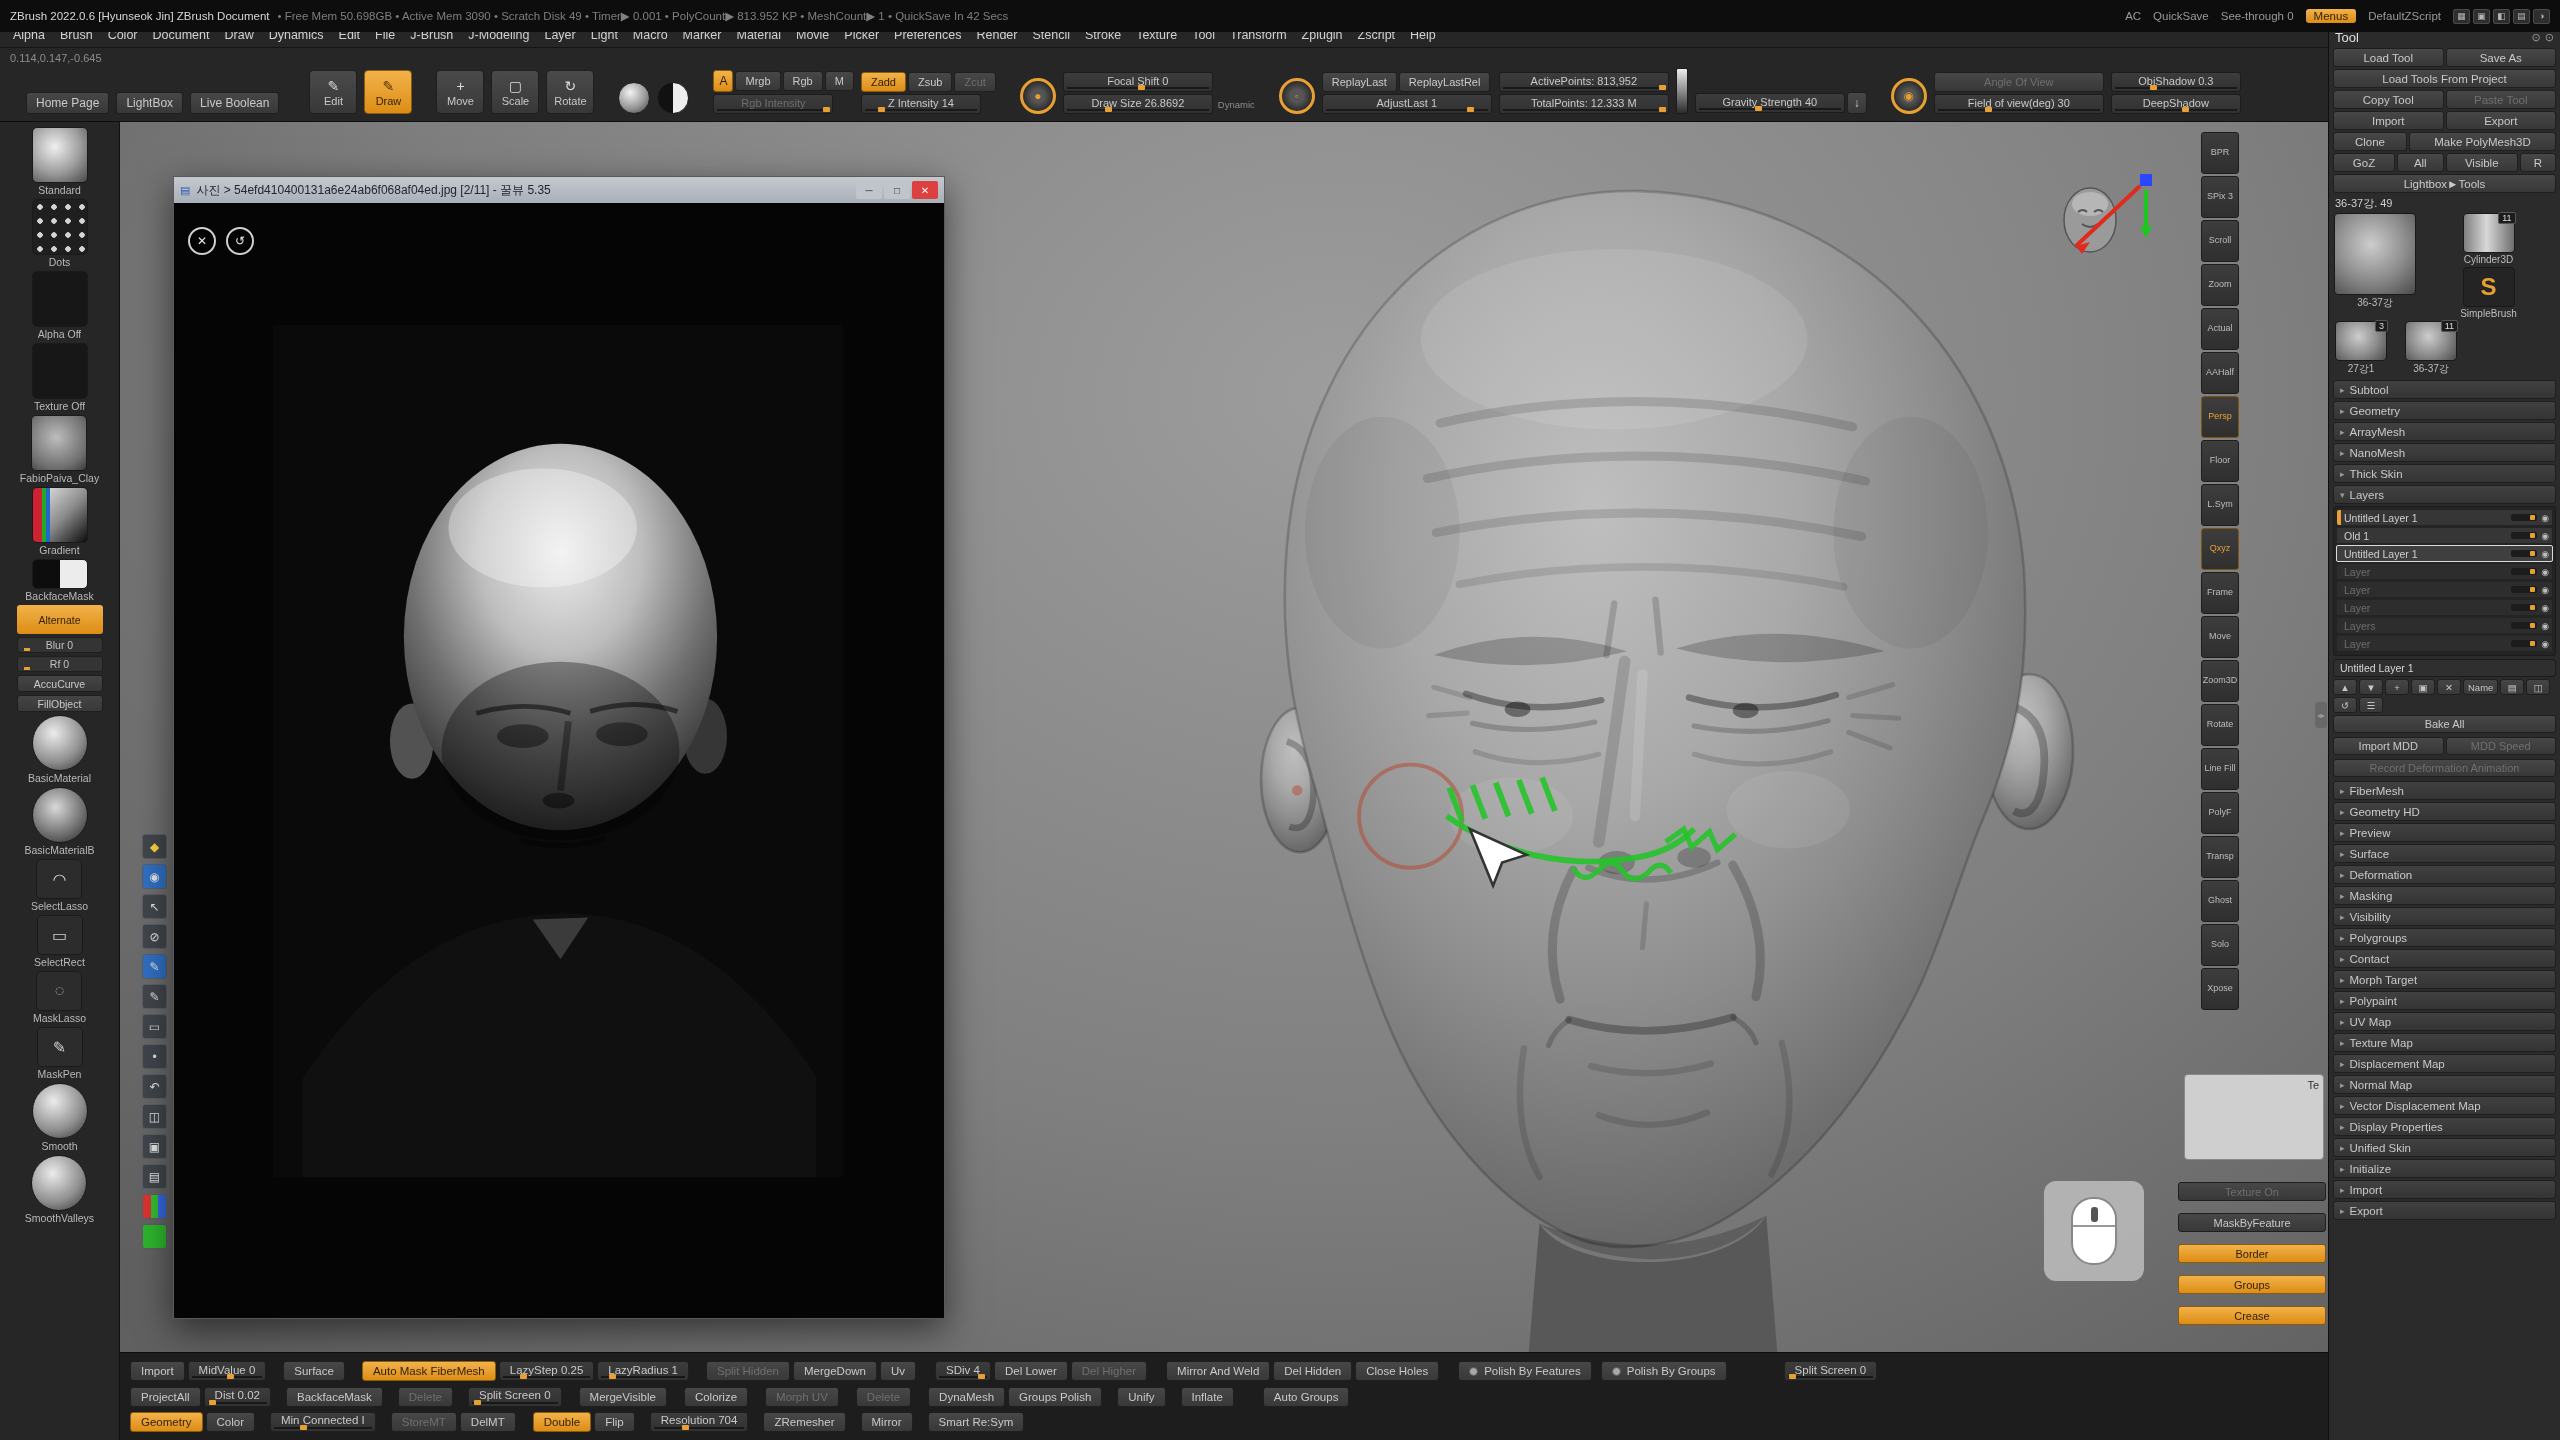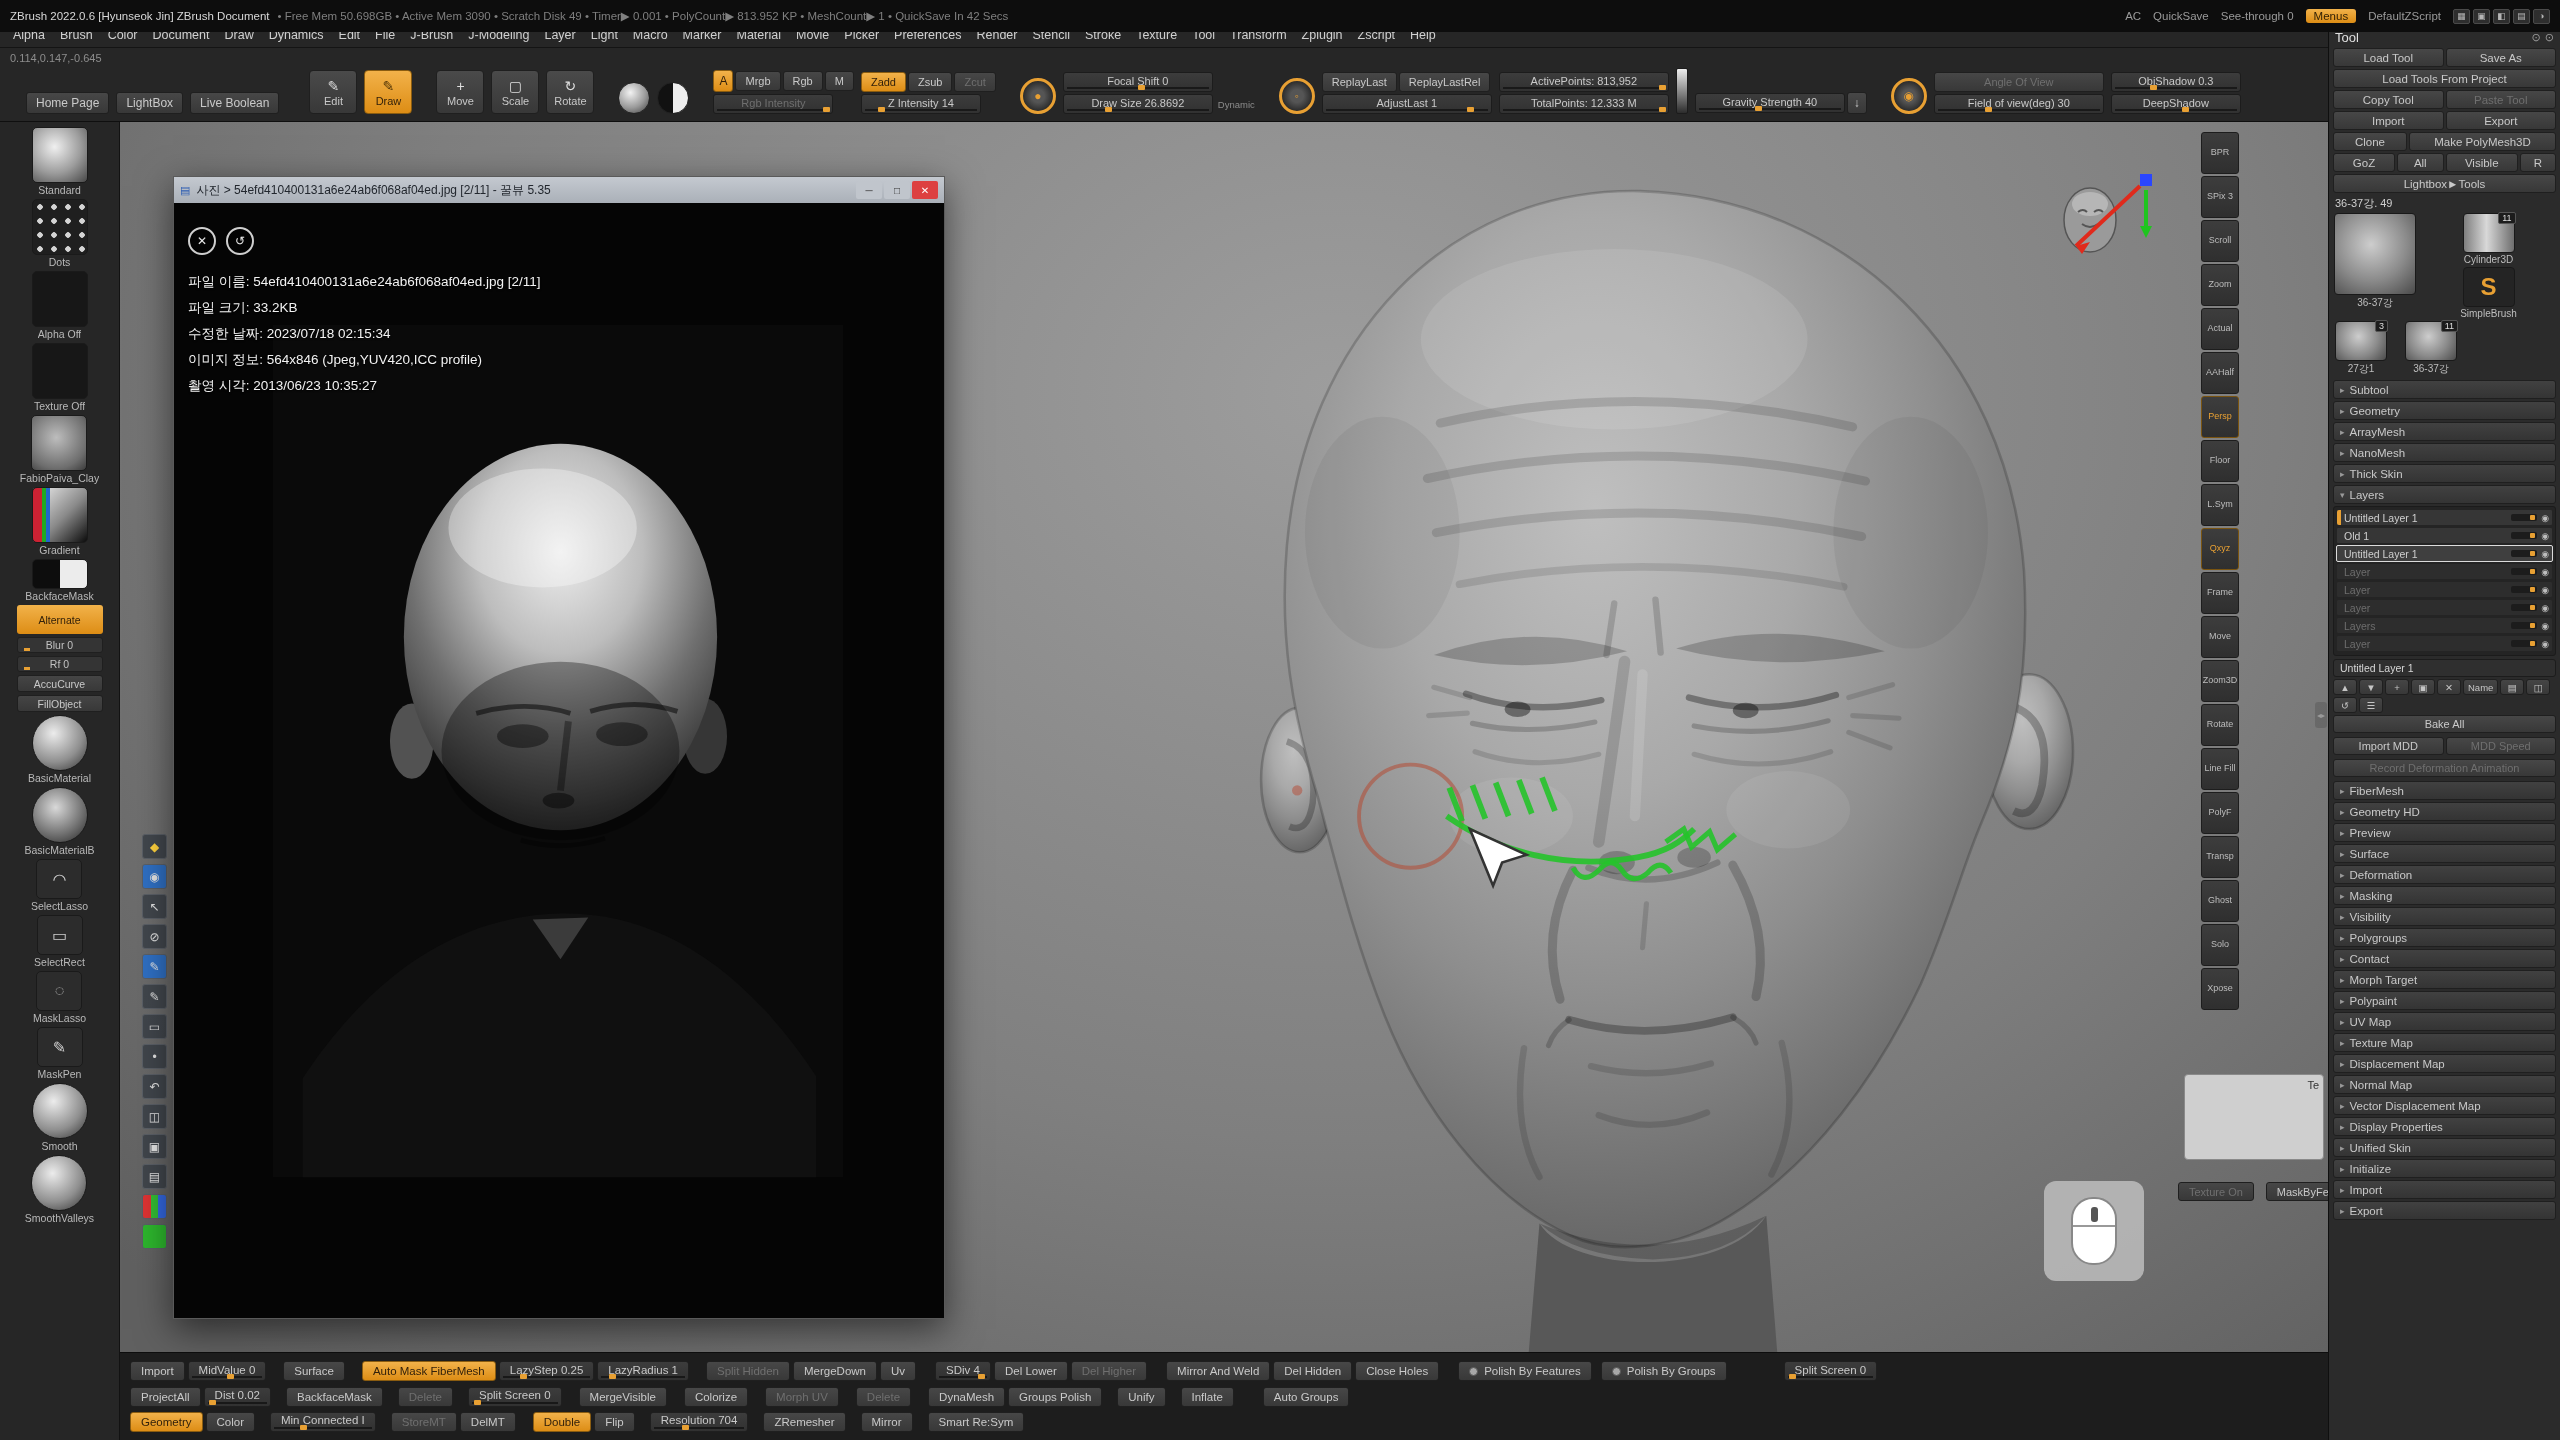--- a/index.html
+++ b/index.html
@@ -64,21 +64,21 @@
 .mousehint{position:absolute;left:1924px;top:1059px;width:100px;height:100px;background:#bcbcbcdd;border-radius:12px;display:flex;align-items:center;justify-content:center;}
 .mousebody{width:46px;height:68px;background:#fff;border:2px solid #888;border-radius:22px;position:relative;}
 .mousebody::before{content:"";position:absolute;left:0;right:0;top:26px;height:2px;background:#999;}
 .mousebody::after{content:"";position:absolute;left:50%;top:8px;width:7px;height:15px;margin-left:-3.5px;background:#555;border-radius:3px;}
 
 .shelf{position:absolute;left:2081px;top:10px;width:40px;display:flex;flex-direction:column;gap:2px;}
 .shelf-it{width:38px;height:42px;background:linear-gradient(#3d3d3d,#2f2f2f);border:1px solid #1d1d1d;border-radius:3px;display:flex;align-items:center;justify-content:center;font-size:9px;color:#bdbdbd;text-align:center;line-height:1.05;padding:1px;}
 .shelf-it.on{color:#e8a033;border-color:#7a5410;}
 
 .popup-stub{position:absolute;left:2064px;top:952px;width:140px;height:86px;background:#cfcfcf;border:1px solid #8a8a8a;border-radius:4px;color:#333;font-size:11px;display:flex;align-items:flex-start;justify-content:flex-end;padding:4px;}
-.extras{position:absolute;left:2058px;top:1060px;width:148px;display:flex;gap:12px;}
+.extras{position:absolute;left:2058px;top:1060px;width:148px;display:flex;flex-direction:column;gap:12px;}
 .extras .tbtn{height:19px;font-size:11px;}
 .divider-grip{position:absolute;right:1px;top:580px;width:12px;height:26px;color:#9a9a9a;font-size:8px;display:flex;align-items:center;justify-content:center;background:#00000022;border-radius:3px;}
 
 .astrip{position:absolute;left:22px;top:712px;display:flex;flex-direction:column;gap:5px;}
 .astrip .ai{width:25px;height:25px;background:#3a3f47d9;border:1px solid #5a5f66;border-radius:3px;display:flex;align-items:center;justify-content:center;font-size:12px;color:#e2e2e2;}
 .astrip .ai.sel{background:#2f6fc2;}
 .astrip .ai.sel2{background:#2f6fc2;}
 .astrip .ai.c-drop{color:#ffd23e;}
 .astrip .ai.c-rgb{background:linear-gradient(90deg,#d33 0 33%,#3b3 33% 66%,#36d 66%);}
 .astrip .ai.c-green{background:#2db52d;}
@@ -600,28 +600,20 @@
         <path d="M298,400 L290,470" stroke="#000000" stroke-opacity="0.35" stroke-width="7" fill="none"></path>
         <ellipse cx="288" cy="480" rx="16" ry="8" fill="#000000" opacity="0.45"></ellipse>
         <path d="M250,520 Q292,532 335,518" stroke="#000000" stroke-opacity="0.4" stroke-width="5" fill="none"></path>
         <path d="M30,860 L30,760 C110,640 200,596 290,594 C380,592 470,640 548,758 L548,860 Z" fill="#101010"></path>
         <path d="M262,600 L290,640 L318,598 Z" fill="#d8d8d8" opacity="0.22"></path>
       </svg>
       <div class="pv-ctrl">
         <span class="cbtn">✕</span>
         <span class="cbtn">↺</span>
       </div>
-      <div class="pv-info">
-        <div class="pv-line">파일 이름: 54efd410400131a6e24ab6f068af04ed.jpg [2/11]</div>
-          <div class="pv-line">파일 크기: 33.2KB</div>
-          <div class="pv-line">수정한 날짜: 2023/07/18 02:15:34</div>
-          <div class="pv-line">이미지 정보: 564x846 (Jpeg,YUV420,ICC profile)</div>
-          <div class="pv-line"> </div>
-          <div class="pv-line">촬영 시각: 2013/06/23 10:35:27</div>
-      </div>
     </div>
   </div>
 </div>
 
 <div class="toolpanel">
   <div class="tp-head">
     <span>Tool</span>
     <span class="ticons">
       <span>⊙</span>
       <span>⊙</span>

